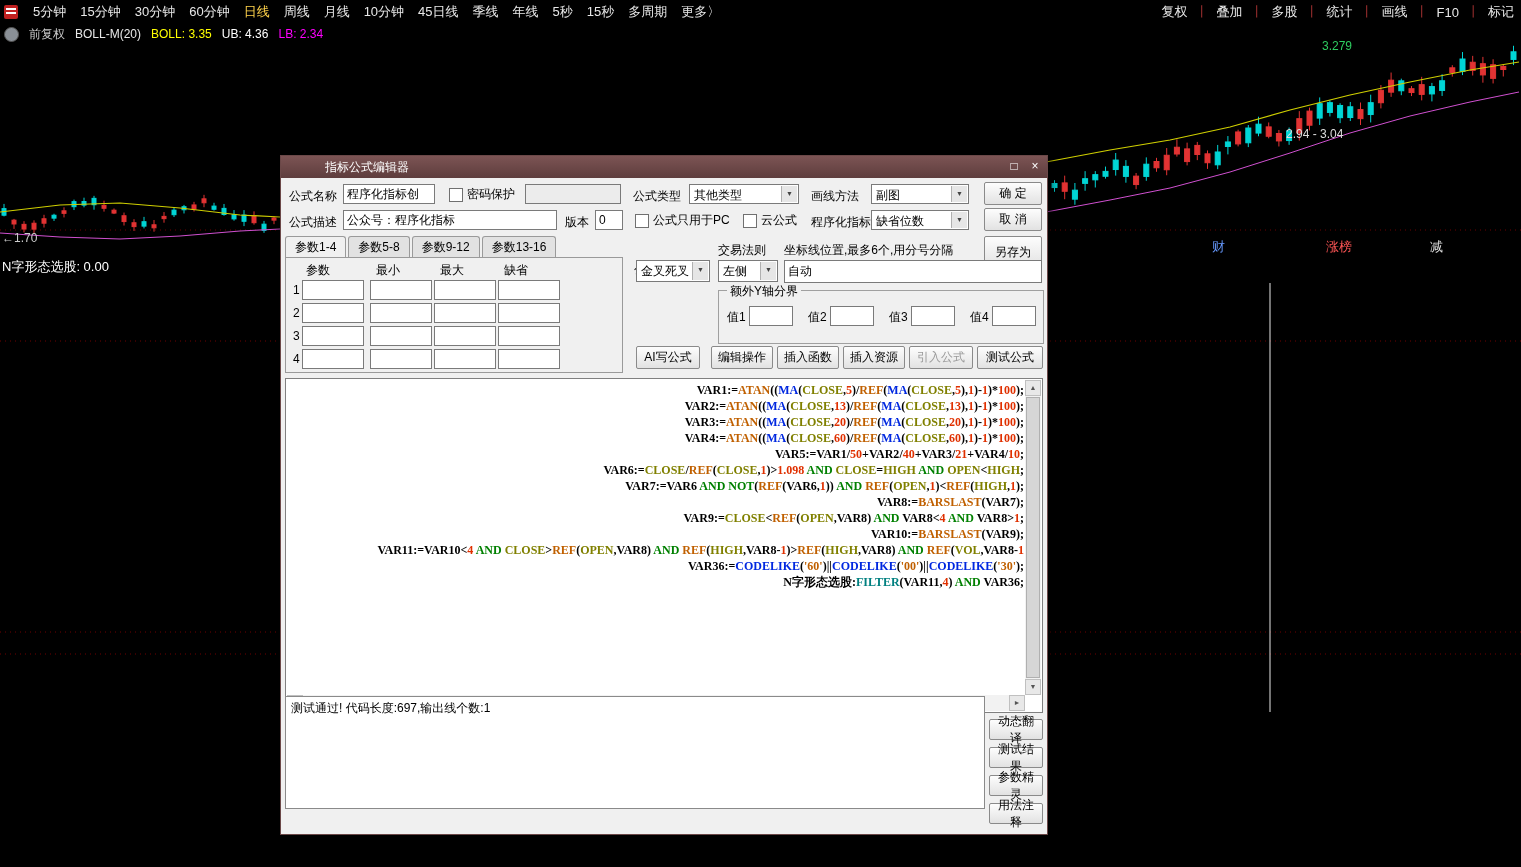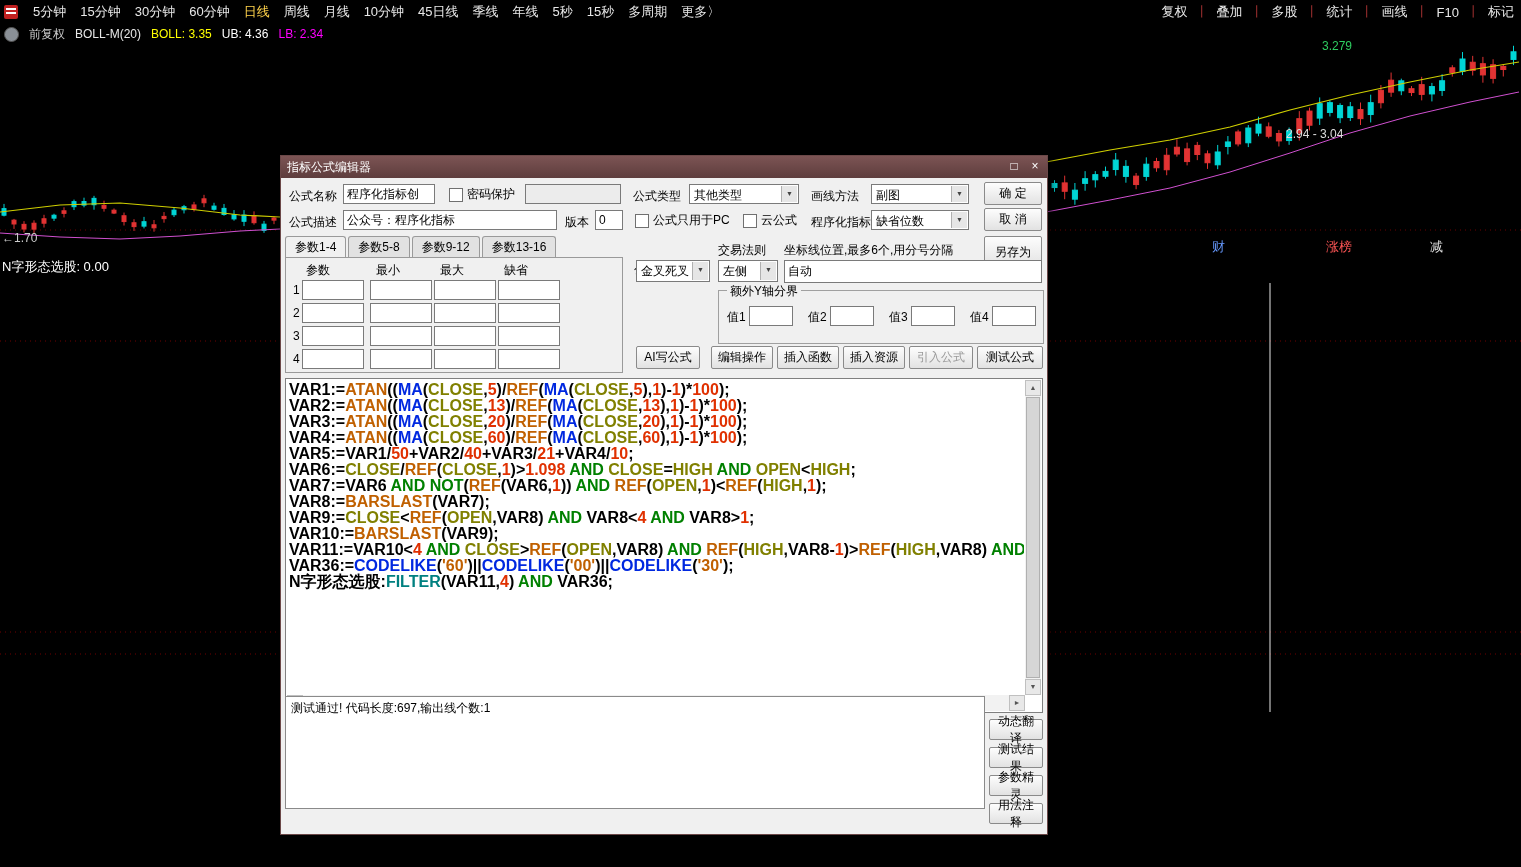--- a/index.html
+++ b/index.html
@@ -23,21 +23,21 @@
                display:inline-block;}
   .st-adjust{color:#cccccc;} .st-ind{color:#e8e8e8;} .st-boll{color:#ffff00;}
   .st-ub{color:#ffffff;} .st-lb{color:#ff00ff;}
   
   .chart-label{position:absolute;font-size:12px;white-space:nowrap;z-index:3;}
   #chart-svg{position:absolute;left:0;top:0;z-index:1;}
   
   #dialog{position:absolute;left:280px;top:155px;width:766px;height:678px;background:#f0f0f0;
           border:1px solid #6b4848;box-shadow:3px 3px 10px rgba(0,0,0,.65);z-index:10;font-size:12px;}
   #dlg-titlebar{position:absolute;left:0;top:0;right:0;height:22px;
-          background:linear-gradient(#7c5454,#5e3d3d);color:#fff;display:flex;align-items:center;}
+          background:linear-gradient(#7c5454,#5e3d3d);color:#fff;display:flex;align-items:center;padding-left:38px;}
   #dlg-title{padding-left:6px;font-size:12px;}
   .win-btn{width:18px;height:16px;margin-right:3px;text-align:center;line-height:15px;color:#fff;
            cursor:pointer;font-size:12px;}
   #dlg-winbtns{margin-left:auto;display:flex;}
   .lbl{position:absolute;color:#000;}
   .inp{position:absolute;height:20px;border:1px solid #7a7a7a;background:#fff;font-size:12px;
        padding:0 3px;box-sizing:border-box;font-family:inherit;}
   .inp:disabled{background:#ececec;}
   .sel{position:absolute;height:20px;background:#fff;border:1px solid #7a7a7a;box-sizing:border-box;cursor:pointer;}
   .sel .val{display:block;padding:2px 18px 0 4px;white-space:nowrap;overflow:hidden;}
@@ -65,21 +65,21 @@
   
   #ygroup{position:absolute;left:437px;top:134px;width:324px;height:52px;border:1px solid #a0a0a0;}
   #ygroup legend,#ygroup .legend{position:absolute;top:-8px;left:8px;background:#f0f0f0;padding:0 3px;font-size:12px;}
   .ypair-lbl{position:absolute;top:18px;font-size:12px;}
   .ypair-inp{position:absolute;top:15px;width:44px;height:20px;border:1px solid #7a7a7a;background:#fff;
         box-sizing:border-box;font-family:inherit;}
   
   #code-area{position:absolute;left:4px;top:222px;width:758px;height:335px;background:#fff;
         border:1px solid #808080;box-sizing:border-box;}
   #code-content{position:absolute;left:3px;top:3px;right:18px;bottom:18px;overflow:hidden;
-        font-family:Liberation Sans, sans-serif;font-size:16px;font-weight:bold;}
+        font-family:Liberation Serif, serif;font-size:12px;font-weight:bold;text-align:right;}
   .code-line{white-space:pre;height:16px;line-height:16px;}
   .tok-plain{color:#000;} .tok-fn{color:#c06000;} .tok-fn2{color:#0028e0;} .tok-fn3{color:#008080;}
   .tok-price{color:#808000;} .tok-num{color:#e03000;} .tok-kw{color:#008000;} .tok-str{color:#c06000;}
   .vscroll{position:absolute;top:1px;right:1px;bottom:17px;width:16px;background:#f2f2f2;}
   .hscroll{position:absolute;left:1px;right:17px;bottom:1px;height:16px;background:#f2f2f2;}
   .sb-btn{position:absolute;width:16px;height:16px;background:#e8e8e8;border:1px solid #c0c0c0;
         box-sizing:border-box;font-size:7px;color:#555;text-align:center;line-height:14px;}
   .sb-up{top:0;left:0;} .sb-down{bottom:0;left:0;} .sb-left{left:0;top:0;} .sb-right{right:0;top:0;}
   .sb-up::after{content:"▲";} .sb-down::after{content:"▼";}
   .sb-left::after{content:"◄";} .sb-right::after{content:"►";}

